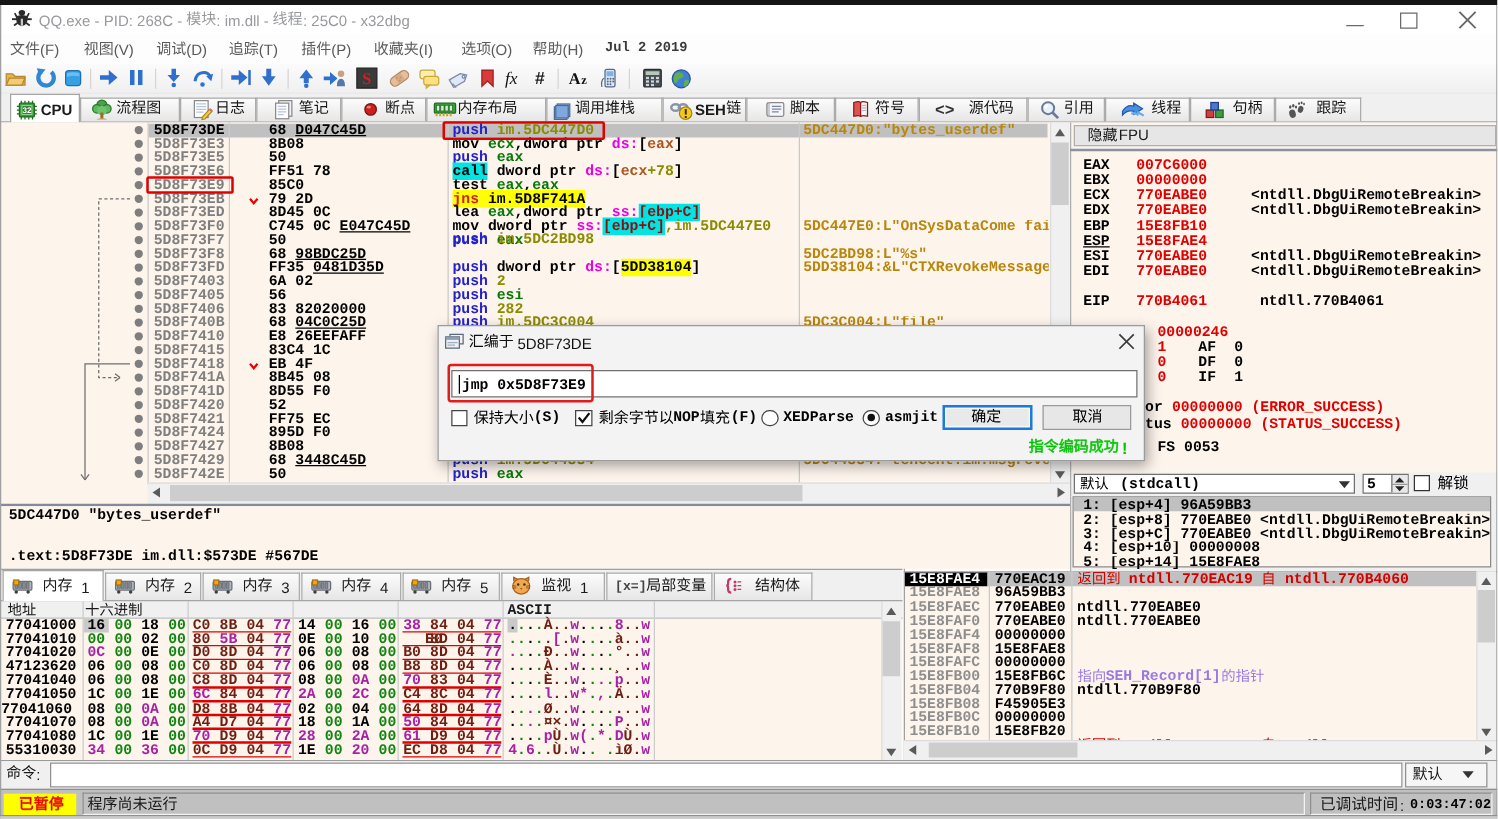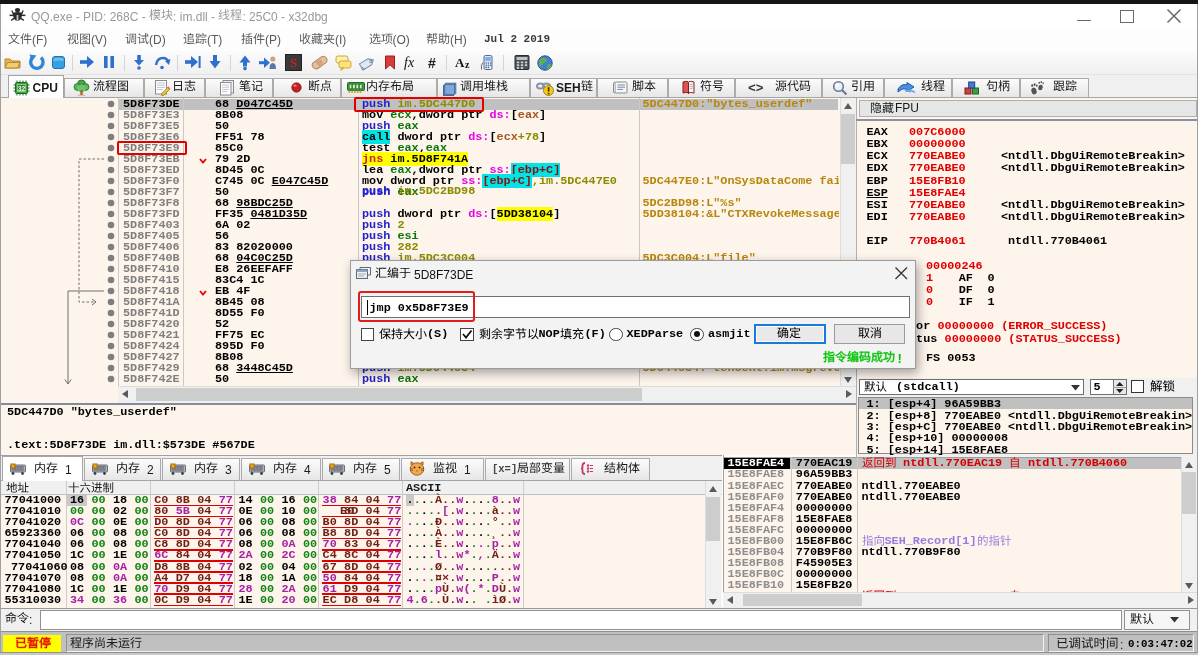--- a/index.html
+++ b/index.html
@@ -923,21 +923,21 @@
     <div class="m" style="left:449.2px;top:36.1px;color:#6e1f12">.</div>
     <div class="m" style="left:456.3px;top:36.1px;color:#a522a5">w</div>
     <div class="m" style="left:463.4px;top:36.1px;color:#000">.</div>
     <div class="m" style="left:470.5px;top:36.1px;color:#108510">.</div>
     <div class="m" style="left:477.6px;top:36.1px;color:#000">.</div>
     <div class="m" style="left:484.7px;top:36.1px;color:#108510">.</div>
     <div class="m" style="left:491.8px;top:36.1px;color:#6e1f12">°</div>
     <div class="m" style="left:498.9px;top:36.1px;color:#6e1f12">.</div>
     <div class="m" style="left:506.0px;top:36.1px;color:#6e1f12">.</div>
     <div class="m" style="left:513.1px;top:36.1px;color:#a522a5">w</div>
-    <div class="m" style="left:4.5px;top:47.2px;color:#000">65923360</div>
+    <div class="m" style="left:4.5px;top:47.2px;color:#000">47123620</div>
     <div class="m" style="left:70.0px;top:47.2px;color:#000">06</div>
     <div class="m" style="left:91.5px;top:47.2px;color:#108510">00</div>
     <div class="m" style="left:113.0px;top:47.2px;color:#000">08</div>
     <div class="m" style="left:134.5px;top:47.2px;color:#108510">00</div>
     <div class="m" style="left:154.2px;top:47.2px;color:#6e1f12">C0</div>
     <div class="m" style="left:175.7px;top:47.2px;color:#6e1f12">8D</div>
     <div class="m" style="left:197.2px;top:47.2px;color:#6e1f12">04</div>
     <div class="m" style="left:218.7px;top:47.2px;color:#a522a5">77</div>
     <div style="left:153.7px;top:56.9px;width:79px;height:1.6px;background:#e00000"></div>
     <div class="m" style="left:238.4px;top:47.2px;color:#000">06</div>
@@ -1028,35 +1028,35 @@
     <div class="m" style="left:449.2px;top:69.4px;color:#6e1f12">.</div>
     <div class="m" style="left:456.3px;top:69.4px;color:#a522a5">w</div>
     <div class="m" style="left:463.4px;top:69.4px;color:#a522a5">*</div>
     <div class="m" style="left:470.5px;top:69.4px;color:#108510">.</div>
     <div class="m" style="left:477.6px;top:69.4px;color:#a522a5">,</div>
     <div class="m" style="left:484.7px;top:69.4px;color:#108510">.</div>
     <div class="m" style="left:491.8px;top:69.4px;color:#6e1f12">Ä</div>
     <div class="m" style="left:498.9px;top:69.4px;color:#6e1f12">.</div>
     <div class="m" style="left:506.0px;top:69.4px;color:#6e1f12">.</div>
     <div class="m" style="left:513.1px;top:69.4px;color:#a522a5">w</div>
-    <div class="m" style="left:11px;top:80.5px;color:#000">77041060</div>
+    <div class="m" style="left:1px;top:80.5px;color:#000">77041060</div>
     <div class="m" style="left:70.0px;top:80.5px;color:#000">08</div>
     <div class="m" style="left:91.5px;top:80.5px;color:#108510">00</div>
     <div class="m" style="left:113.0px;top:80.5px;color:#a522a5">0A</div>
     <div class="m" style="left:134.5px;top:80.5px;color:#108510">00</div>
     <div class="m" style="left:154.2px;top:80.5px;color:#6e1f12">D8</div>
     <div class="m" style="left:175.7px;top:80.5px;color:#6e1f12">8B</div>
     <div class="m" style="left:197.2px;top:80.5px;color:#6e1f12">04</div>
     <div class="m" style="left:218.7px;top:80.5px;color:#a522a5">77</div>
     <div style="left:153.7px;top:90.2px;width:79px;height:1.6px;background:#e00000"></div>
     <div class="m" style="left:238.4px;top:80.5px;color:#000">02</div>
     <div class="m" style="left:259.9px;top:80.5px;color:#108510">00</div>
     <div class="m" style="left:281.4px;top:80.5px;color:#000">04</div>
     <div class="m" style="left:302.9px;top:80.5px;color:#108510">00</div>
-    <div class="m" style="left:322.6px;top:80.5px;color:#6e1f12">67</div>
+    <div class="m" style="left:322.6px;top:80.5px;color:#6e1f12">64</div>
     <div class="m" style="left:344.1px;top:80.5px;color:#6e1f12">8D</div>
     <div class="m" style="left:365.6px;top:80.5px;color:#6e1f12">04</div>
     <div class="m" style="left:387.1px;top:80.5px;color:#a522a5">77</div>
     <div style="left:322.1px;top:90.2px;width:79px;height:1.6px;background:#e00000"></div>
     <div class="m" style="left:406.6px;top:80.5px;color:#000">.</div>
     <div class="m" style="left:413.7px;top:80.5px;color:#108510">.</div>
     <div class="m" style="left:420.8px;top:80.5px;color:#a522a5">.</div>
     <div class="m" style="left:427.9px;top:80.5px;color:#108510">.</div>
     <div class="m" style="left:435.0px;top:80.5px;color:#6e1f12">Ø</div>
     <div class="m" style="left:442.1px;top:80.5px;color:#6e1f12">.</div>

